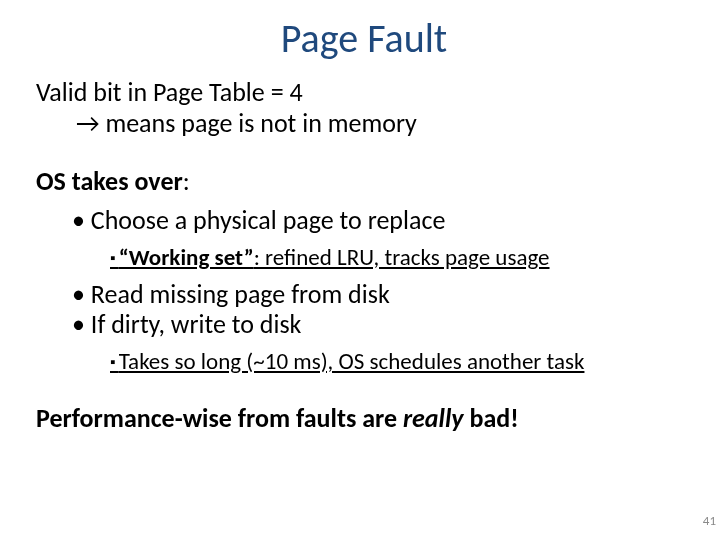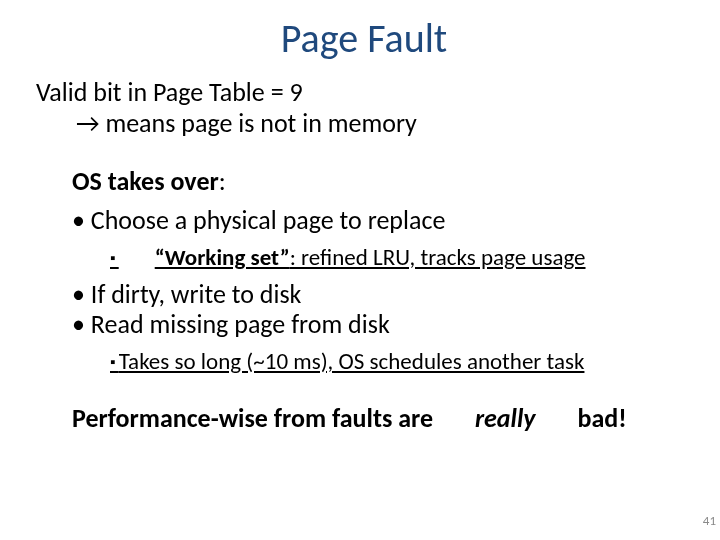--- a/index.html
+++ b/index.html
@@ -54,48 +54,48 @@
     font-size: 15px;
     vertical-align: 2px;
   }
   .pagenum {
     position: absolute;
     right: 4px;
     bottom: 12px;
     font-size: 13px;
     color: #8a8a8a;
   }
-  b { font-weight: 700; margin-left: 36px; }
+  b { font-weight: 700; }
   i { font-style: italic; }
 </style>
 </head>
 <body>
 
 <div class="slide">
 
   <div class="title">Page Fault</div>
 
   <div class="body">
 
-    <p class="l1">Valid bit in Page Table = 9</p>
+    <p class="l1">Valid bit in Page Table = 4</p>
     <p class="l1 indent">→ means page is not in memory</p>
 
     <div class="spacer"></div>
 
     <p class="l1"><b>OS takes over</b><span>:</span></p>
 
     <ul class="bullet-dot">
       <li>Choose a physical page to replace</li>
     </ul>
     <ul class="bullet-sq">
       <li><b>“Working set”</b><span>: refined LRU, tracks page usage</span></li>
     </ul>
     <ul class="bullet-dot">
+      <li>Read missing page from disk</li>
       <li>If dirty, write to disk</li>
-      <li>Read missing page from disk</li>
     </ul>
     <ul class="bullet-sq">
       <li>Takes so long (~10 ms), OS schedules another task</li>
     </ul>
 
     <div class="spacer"></div>
 
     <p class="l1"><b>Performance-wise from faults are </b><b><i>really</i></b><b> bad!</b></p>
 
   </div>

